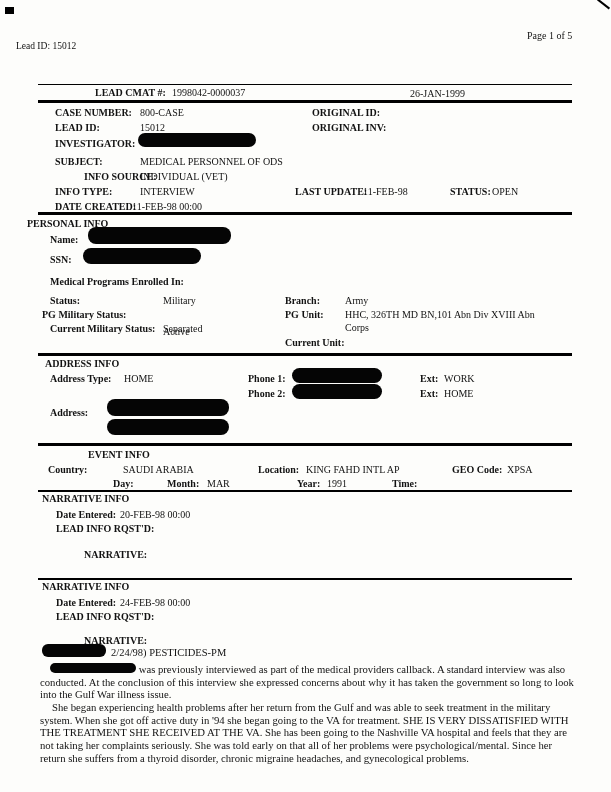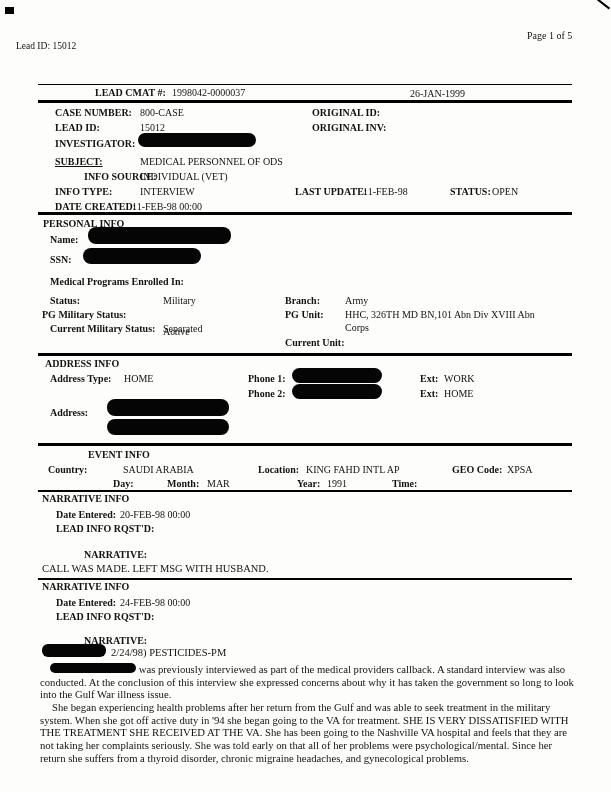--- a/index.html
+++ b/index.html
@@ -50,39 +50,39 @@
   <span class="t" style="left:140px; top:107px;">800-CASE</span>
   <span class="t b" style="left:312px; top:107px;">ORIGINAL ID:</span>
 
   <span class="t b" style="left:55px; top:122px;">LEAD ID:</span>
   <span class="t" style="left:140px; top:122px;">15012</span>
   <span class="t b" style="left:312px; top:122px;font-family:Liberation Serif, serif;">ORIGINAL INV:</span>
 
   <span class="t b" style="left:55px; top:138px;">INVESTIGATOR:</span>
   <div class="redact" style="left:138px; top:133px; width:118px; height:14px;"></div>
 
-  <span class="t b" style="left:55px; top:156px;text-decoration:underline;">SUBJECT:</span>
+  <span class="t b" style="left:55px; top:156px;">SUBJECT:</span>
   <span class="t" style="left:140px; top:156px;">MEDICAL PERSONNEL OF ODS</span>
 
   <span class="t b" style="left:44px; top:171px;margin-left:40px;">INFO SOURCE:</span>
   <span class="t" style="left:140px; top:171px;">INDIVIDUAL (VET)</span>
 
   <span class="t b" style="left:55px; top:186px;">INFO TYPE:</span>
   <span class="t" style="left:140px; top:186px;">INTERVIEW</span>
   <span class="t b" style="left:295px; top:186px;">LAST UPDATE:</span>
   <span class="t" style="left:363px; top:186px;">11-FEB-98</span>
   <span class="t b" style="left:450px; top:186px;">STATUS:</span>
   <span class="t" style="left:492px; top:186px;">OPEN</span>
 
   <span class="t b" style="left:55px; top:201px;">DATE CREATED:</span>
   <span class="t" style="left:132px; top:201px;">11-FEB-98 00:00</span>
 
   <div class="rule" style="left:38px; top:212px; width:534px; height:3px;"></div>
 
-  <span class="t b" style="left:43px; top:218px;">PERSONAL INFO</span>
+  <span class="t b" style="left:27px; top:218px;">PERSONAL INFO</span>
 
   <span class="t b" style="left:50px; top:234px;">Name:</span>
   <div class="redact" style="left:88px; top:227px; width:143px; height:17px;"></div>
 
   <span class="t b" style="left:50px; top:254px;">SSN:</span>
   <div class="redact" style="left:83px; top:248px; width:118px; height:16px;"></div>
 
   <span class="t b" style="left:50px; top:276px;">Medical  Programs Enrolled In:</span>
 
   <span class="t b" style="left:50px; top:295px;">Status:</span>
@@ -139,21 +139,20 @@
   <span class="t" style="left:327px; top:478px;">1991</span>
   <span class="t b" style="left:392px; top:478px;">Time:</span>
 
   <div class="rule" style="left:38px; top:490px; width:534px; height:2px;"></div>
 
   <span class="t b" style="left:42px; top:493px;">NARRATIVE INFO</span>
   <span class="t b" style="left:56px; top:509px;">Date Entered:</span>
   <span class="t" style="left:120px; top:509px;">20-FEB-98 00:00</span>
   <span class="t b" style="left:56px; top:523px;">LEAD INFO RQST'D:</span>
   <span class="t b" style="left:84px; top:549px;">NARRATIVE:</span>
-  <span class="t" style="left:42px; top:563px; font-size:10.5px;">CALL WAS MADE. LEFT MSG WITH HUSBAND.</span>
 
   <div class="rule" style="left:38px; top:578px; width:534px; height:2px;"></div>
 
   <span class="t b" style="left:42px; top:581px;">NARRATIVE INFO</span>
   <span class="t b" style="left:56px; top:597px;">Date Entered:</span>
   <span class="t" style="left:120px; top:597px;">24-FEB-98 00:00</span>
   <span class="t b" style="left:56px; top:611px;">LEAD INFO RQST'D:</span>
   <span class="t b" style="left:84px; top:635px;">NARRATIVE:</span>
 
   <div class="redact" style="left:42px; top:644px; width:64px; height:13px; border-radius:6px;"></div>

